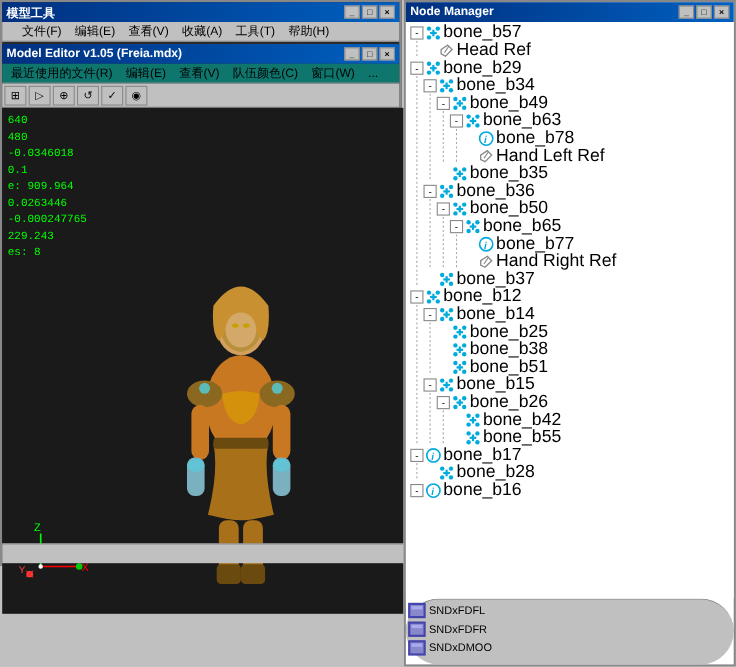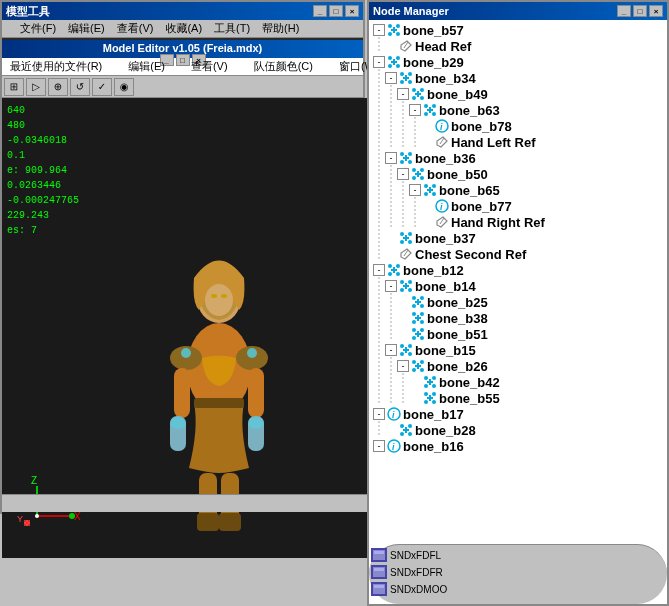--- a/index.html
+++ b/index.html
@@ -62,28 +62,27 @@
       align-items: center;
     }
 
     .menubar-item {
       padding: 1px 6px;
       cursor: pointer;
       white-space: nowrap;
     }
 
     .sub-menubar {
-      background: #ffffff;
+      background: #0f766e;
       display: flex;
       padding: 1px 2px;
       font-size: 11px;
       border-bottom: 1px solid #888;
       height: 18px;
       align-items: center;
-      gap: 14px;
     }
 
     .toolbar-row {
       background: #c0c0c0;
       display: flex;
       padding: 1px 2px;
       height: 22px;
       align-items: center;
       gap: 2px;
       border-bottom: 1px solid #888;
@@ -220,23 +219,22 @@
       display: inline-flex;
       align-items: center;
       justify-content: center;
       width: 14px;
       height: 14px;
       flex-shrink: 0;
       margin-right: 2px;
     }
 
     .tree-label {
-      font-size: 13px;
+      font-size: 16px;
       font-family: 'MS Sans Serif', Arial, sans-serif;
-      font-weight: bold;
     }
 
     .node-statusbar {
       height: 60px;
       border-top: 1px solid #888;
       display: flex;
       flex-direction: column;
       gap: 1px;
       padding: 2px;
       background: #c0c0c0;
@@ -291,21 +289,21 @@
 
   <div class="menubar">
     <span class="menubar-item">文件(F)</span>
     <span class="menubar-item">编辑(E)</span>
     <span class="menubar-item">查看(V)</span>
     <span class="menubar-item">收藏(A)</span>
     <span class="menubar-item">工具(T)</span>
     <span class="menubar-item">帮助(H)</span>
   </div>
 
-  <div class="window-titlebar" style="margin-top:2px;flex-direction:column;">
+  <div class="window-titlebar" style="margin-top:2px;">
     <span>Model Editor v1.05 (Freia.mdx)</span>
     <div class="titlebar-buttons">
       <div class="titlebar-btn">_</div>
       <div class="titlebar-btn">□</div>
       <div class="titlebar-btn">×</div>
     </div>
   </div>
 
   <div class="sub-menubar">
     <span class="menubar-item">最近使用的文件(R)</span>
@@ -329,21 +327,21 @@
 
     <div class="viewport-info">
       <div>640</div>
       <div>480</div>
       <div>-0.0346018</div>
       <div>0.1</div>
       <div>e:  909.964</div>
       <div>0.0263446</div>
       <div>-0.000247765</div>
       <div>229.243</div>
-      <div>es: 7</div>
+      <div>es: 8</div>
     </div>
 
     <div class="character-figure">
       <svg class="char-svg" viewBox="0 0 170 300" xmlns="http://www.w3.org/2000/svg">
 
         <ellipse cx="85" cy="130" rx="32" ry="45" fill="#c87820"></ellipse>
 
         <ellipse cx="85" cy="60" rx="22" ry="25" fill="#d4a060"></ellipse>
         <path d="M63,45 Q85,20 107,45 Q105,80 85,82 Q65,80 63,45Z" fill="#b8903a"></path>
 
@@ -595,20 +593,44 @@
     </svg>
         </span>
         <span class="tree-label">Hand Left Ref</span>
       </div>
       <div class="tree-item">
         <span class="tree-indent">
       <svg width="12" height="16" viewBox="0 0 12 16">
         <line x1="6" y1="0" x2="6" y2="16" stroke="#aaa" stroke-width="1" stroke-dasharray="2,2"></line>
       </svg>
     </span>
+        <span class="tree-indent">
+      <svg width="12" height="16" viewBox="0 0 12 16">
+        <line x1="6" y1="0" x2="6" y2="16" stroke="#aaa" stroke-width="1" stroke-dasharray="2,2"></line>
+      </svg>
+    </span>
+        <span class="tree-spacer"></span>
+        <span class="tree-icon">
+          <svg width="14" height="14" viewBox="0 0 14 14">
+      <circle cx="3" cy="3" r="2" fill="#00aadd"></circle>
+      <circle cx="11" cy="3" r="2" fill="#00aadd"></circle>
+      <circle cx="3" cy="11" r="2" fill="#00aadd"></circle>
+      <circle cx="11" cy="11" r="2" fill="#00aadd"></circle>
+      <rect x="4" y="6" width="6" height="2" fill="#00aadd"></rect>
+      <rect x="6" y="4" width="2" height="6" fill="#00aadd"></rect>
+    </svg>
+        </span>
+        <span class="tree-label">bone_b35</span>
+      </div>
+      <div class="tree-item">
+        <span class="tree-indent">
+      <svg width="12" height="16" viewBox="0 0 12 16">
+        <line x1="6" y1="0" x2="6" y2="16" stroke="#aaa" stroke-width="1" stroke-dasharray="2,2"></line>
+      </svg>
+    </span>
         <span class="tree-expand">-</span>
         <span class="tree-icon">
           <svg width="14" height="14" viewBox="0 0 14 14">
       <circle cx="3" cy="3" r="2" fill="#00aadd"></circle>
       <circle cx="11" cy="3" r="2" fill="#00aadd"></circle>
       <circle cx="3" cy="11" r="2" fill="#00aadd"></circle>
       <circle cx="11" cy="11" r="2" fill="#00aadd"></circle>
       <rect x="4" y="6" width="6" height="2" fill="#00aadd"></rect>
       <rect x="6" y="4" width="2" height="6" fill="#00aadd"></rect>
     </svg>
@@ -739,35 +761,20 @@
           <svg width="14" height="14" viewBox="0 0 14 14">
       <circle cx="3" cy="3" r="2" fill="#00aadd"></circle>
       <circle cx="11" cy="3" r="2" fill="#00aadd"></circle>
       <circle cx="3" cy="11" r="2" fill="#00aadd"></circle>
       <circle cx="11" cy="11" r="2" fill="#00aadd"></circle>
       <rect x="4" y="6" width="6" height="2" fill="#00aadd"></rect>
       <rect x="6" y="4" width="2" height="6" fill="#00aadd"></rect>
     </svg>
         </span>
         <span class="tree-label">bone_b37</span>
-      </div>
-      <div class="tree-item">
-        <span class="tree-indent">
-      <svg width="12" height="16" viewBox="0 0 12 16">
-        <line x1="6" y1="0" x2="6" y2="16" stroke="#aaa" stroke-width="1" stroke-dasharray="2,2"></line>
-      </svg>
-    </span>
-        <span class="tree-spacer"></span>
-        <span class="tree-icon">
-          <svg width="14" height="14" viewBox="0 0 14 14">
-      <path d="M8,2 L12,6 L6,12 L2,10 L2,6 Z" fill="none" stroke="#888" stroke-width="1.2"></path>
-      <line x1="9" y1="3" x2="5" y2="9" stroke="#888" stroke-width="1"></line>
-    </svg>
-        </span>
-        <span class="tree-label">Chest Second Ref</span>
       </div>
       <div class="tree-item">
         <span class="tree-expand">-</span>
         <span class="tree-icon">
           <svg width="14" height="14" viewBox="0 0 14 14">
       <circle cx="3" cy="3" r="2" fill="#00aadd"></circle>
       <circle cx="11" cy="3" r="2" fill="#00aadd"></circle>
       <circle cx="3" cy="11" r="2" fill="#00aadd"></circle>
       <circle cx="11" cy="11" r="2" fill="#00aadd"></circle>
       <rect x="4" y="6" width="6" height="2" fill="#00aadd"></rect>

